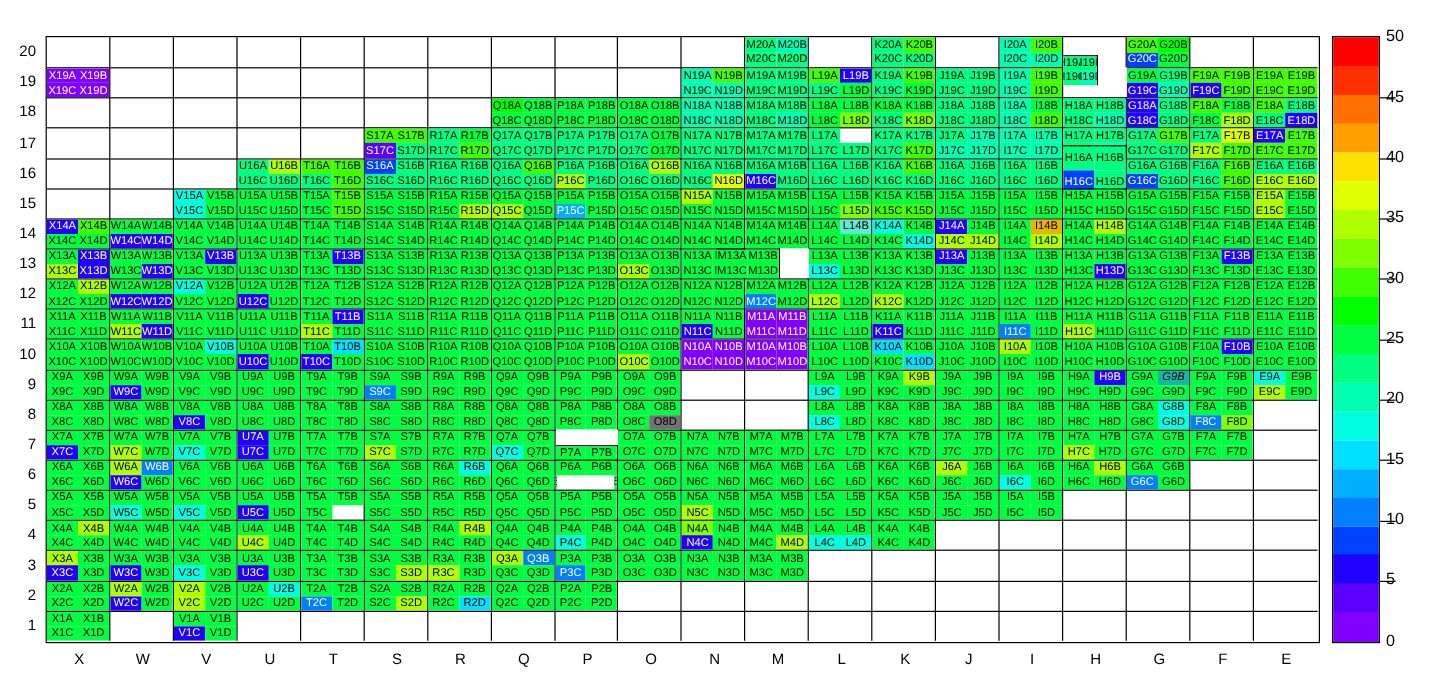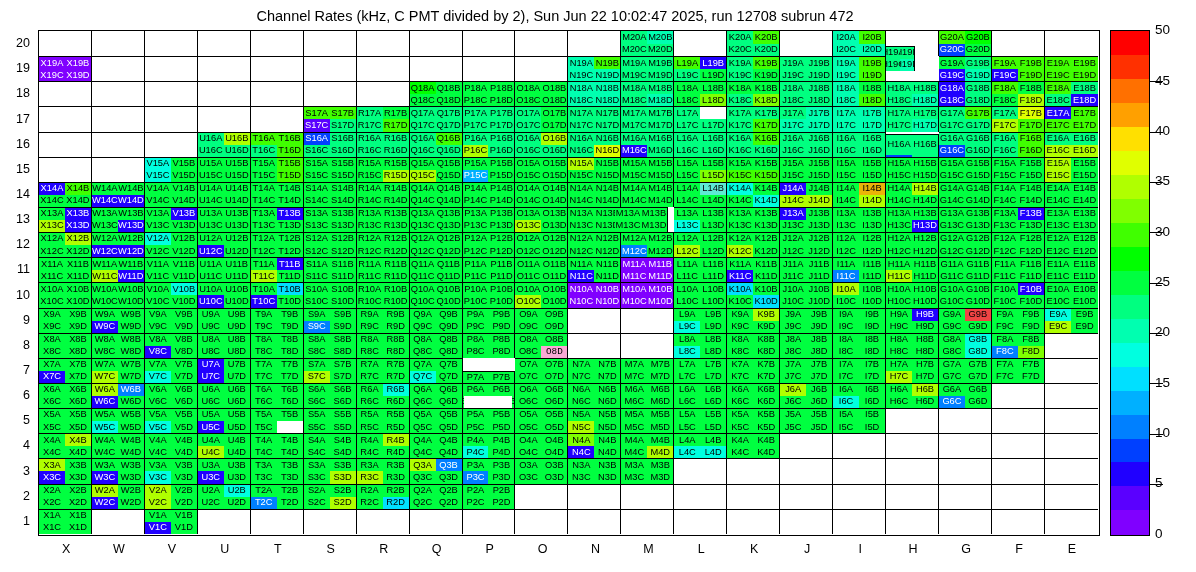--- a/index.html
+++ b/index.html
@@ -72,21 +72,20 @@
   .cblabel{
     position:absolute;left:1155px;
     font-size:13.5px;color:#000;white-space:nowrap;
   }
 </style>
 </head>
 <body>
 
 <div id="root">
 
-  <div id="title">Channel Rates (kHz, C PMT divided by 2), Sun Jun 22 10:02:47 2025, run 12708 subrun 472</div>
 
   <div id="plot">
     <div id="cells">
         <div class="cell" style="left: 0px; top: 0px; width: 52.94px; height: 25.14px; border-top: none;"></div>
         <div class="cell" style="left: 52.94px; top: 0px; width: 52.94px; height: 25.14px; border-top: none;"></div>
         <div class="cell" style="left: 105.88px; top: 0px; width: 52.94px; height: 25.14px; border-top: none;"></div>
         <div class="cell" style="left: 158.82px; top: 0px; width: 52.94px; height: 25.14px; border-top: none;"></div>
         <div class="cell" style="left: 211.76px; top: 0px; width: 52.94px; height: 25.14px; border-top: none;"></div>
         <div class="cell" style="left: 264.7px; top: 0px; width: 52.94px; height: 25.14px; border-top: none;"></div>
         <div class="cell" style="left: 317.64px; top: 0px; width: 52.94px; height: 25.14px; border-top: none;"></div>
@@ -676,21 +675,21 @@
         <div class="cell" style="left: 794.1px; top: 100.56px; width: 52.94px; height: 25.14px;">
           <div class="subrow top">
             <div class="sub" style="background: rgb(0, 255, 128); color: rgb(0, 0, 0);">I16A</div>
             <div class="sub" style="background: rgb(0, 255, 128); color: rgb(0, 0, 0);">I16B</div>
           </div>
           <div class="subrow bot">
             <div class="sub" style="background: rgb(0, 255, 128); color: rgb(0, 0, 0);">I16C</div>
             <div class="sub" style="background: rgb(0, 255, 128); color: rgb(0, 0, 0);">I16D</div>
           </div>
         </div>
-        <div class="cell" style="left: 847.04px; top: 103px; width: 52.94px; height: 41px;">
+        <div class="cell" style="left: 847.04px; top: 90px; width: 52.94px; height: 41px;">
           <div class="subrow top">
             <div class="sub" style="background: rgb(0, 255, 128); color: rgb(0, 0, 0);">H16A</div>
             <div class="sub" style="background: rgb(0, 255, 128); color: rgb(0, 0, 0);">H16B</div>
           </div>
           <div class="subrow bot">
             <div class="sub" style="background: rgb(0, 64, 255); color: rgb(255, 255, 255);">H16C</div>
             <div class="sub" style="background: rgb(0, 255, 128); color: rgb(0, 0, 0);">H16D</div>
           </div>
         </div>
         <div class="cell" style="left: 899.98px; top: 100.56px; width: 52.94px; height: 25.14px;">
@@ -1208,21 +1207,21 @@
         <div class="cell" style="left: 529.4px; top: 175.98px; width: 52.94px; height: 25.14px;">
           <div class="subrow top">
             <div class="sub" style="background: rgb(0, 255, 64); color: rgb(0, 0, 0);">N13A</div>
             <div class="sub" style="background: rgb(0, 255, 64); color: rgb(0, 0, 0);">N13B</div>
           </div>
           <div class="subrow bot">
             <div class="sub" style="background: rgb(0, 255, 64); color: rgb(0, 0, 0);">N13C</div>
             <div class="sub" style="background: rgb(0, 255, 64); color: rgb(0, 0, 0);">N13D</div>
           </div>
         </div>
-        <div class="cell" style="left: 576px; top: 175.98px; width: 52.94px; height: 25.14px;">
+        <div class="cell" style="left: 558px; top: 175.98px; width: 52.94px; height: 25.14px;">
           <div class="subrow top">
             <div class="sub" style="background: rgb(0, 255, 64); color: rgb(0, 0, 0);">M13A</div>
             <div class="sub" style="background: rgb(0, 255, 64); color: rgb(0, 0, 0);">M13B</div>
           </div>
           <div class="subrow bot">
             <div class="sub" style="background: rgb(0, 255, 64); color: rgb(0, 0, 0);">M13C</div>
             <div class="sub" style="background: rgb(0, 255, 64); color: rgb(0, 0, 0);">M13D</div>
           </div>
         </div>
         <div class="cell" style="left: 635.28px; top: 175.98px; width: 52.94px; height: 25.14px;">
@@ -2053,21 +2052,21 @@
             <div class="sub" style="background: rgb(32, 0, 255); color: rgb(255, 255, 255);">H9B</div>
           </div>
           <div class="subrow bot">
             <div class="sub" style="background: rgb(0, 255, 64); color: rgb(0, 0, 0);">H9C</div>
             <div class="sub" style="background: rgb(0, 255, 64); color: rgb(0, 0, 0);">H9D</div>
           </div>
         </div>
         <div class="cell" style="left: 899.98px; top: 276.54px; width: 52.94px; height: 25.14px;">
           <div class="subrow top">
             <div class="sub" style="background: rgb(0, 255, 64); color: rgb(0, 0, 0);">G9A</div>
-            <div class="sub" style="background: #ef4444; color: rgb(0, 0, 0);">G9B</div>
+            <div class="sub" style="background: #14b8a6; color: rgb(0, 0, 0); font-style: italic;">G9B</div>
           </div>
           <div class="subrow bot">
             <div class="sub" style="background: rgb(0, 255, 64); color: rgb(0, 0, 0);">G9C</div>
             <div class="sub" style="background: rgb(0, 255, 64); color: rgb(0, 0, 0);">G9D</div>
           </div>
         </div>
         <div class="cell" style="left: 952.92px; top: 276.54px; width: 52.94px; height: 25.14px;">
           <div class="subrow top">
             <div class="sub" style="background: rgb(0, 255, 64); color: rgb(0, 0, 0);">F9A</div>
             <div class="sub" style="background: rgb(0, 255, 64); color: rgb(0, 0, 0);">F9B</div>
@@ -2177,21 +2176,21 @@
             <div class="sub" style="background: rgb(0, 255, 64); color: rgb(0, 0, 0);">P8D</div>
           </div>
         </div>
         <div class="cell" style="left: 476.46px; top: 301.68px; width: 52.94px; height: 25.14px;">
           <div class="subrow top">
             <div class="sub" style="background: rgb(0, 255, 64); color: rgb(0, 0, 0);">O8A</div>
             <div class="sub" style="background: rgb(0, 255, 64); color: rgb(0, 0, 0);">O8B</div>
           </div>
           <div class="subrow bot">
             <div class="sub" style="background: rgb(0, 255, 64); color: rgb(0, 0, 0);">O8C</div>
-            <div class="sub" style="background: #f9a8d4; color: rgb(0, 0, 0); font-family: Liberation Mono, monospace;">O8D</div>
+            <div class="sub" style="background: #737373; color: rgb(0, 0, 0);">O8D</div>
           </div>
         </div>
         <div class="cell" style="left: 529.4px; top: 301.68px; width: 52.94px; height: 25.14px;"></div>
         <div class="cell" style="left: 582.34px; top: 301.68px; width: 52.94px; height: 25.14px;"></div>
         <div class="cell" style="left: 635.28px; top: 301.68px; width: 52.94px; height: 25.14px;">
           <div class="subrow top">
             <div class="sub" style="background: rgb(0, 255, 64); color: rgb(0, 0, 0);">L8A</div>
             <div class="sub" style="background: rgb(0, 255, 64); color: rgb(0, 0, 0);">L8B</div>
           </div>
           <div class="subrow bot">

